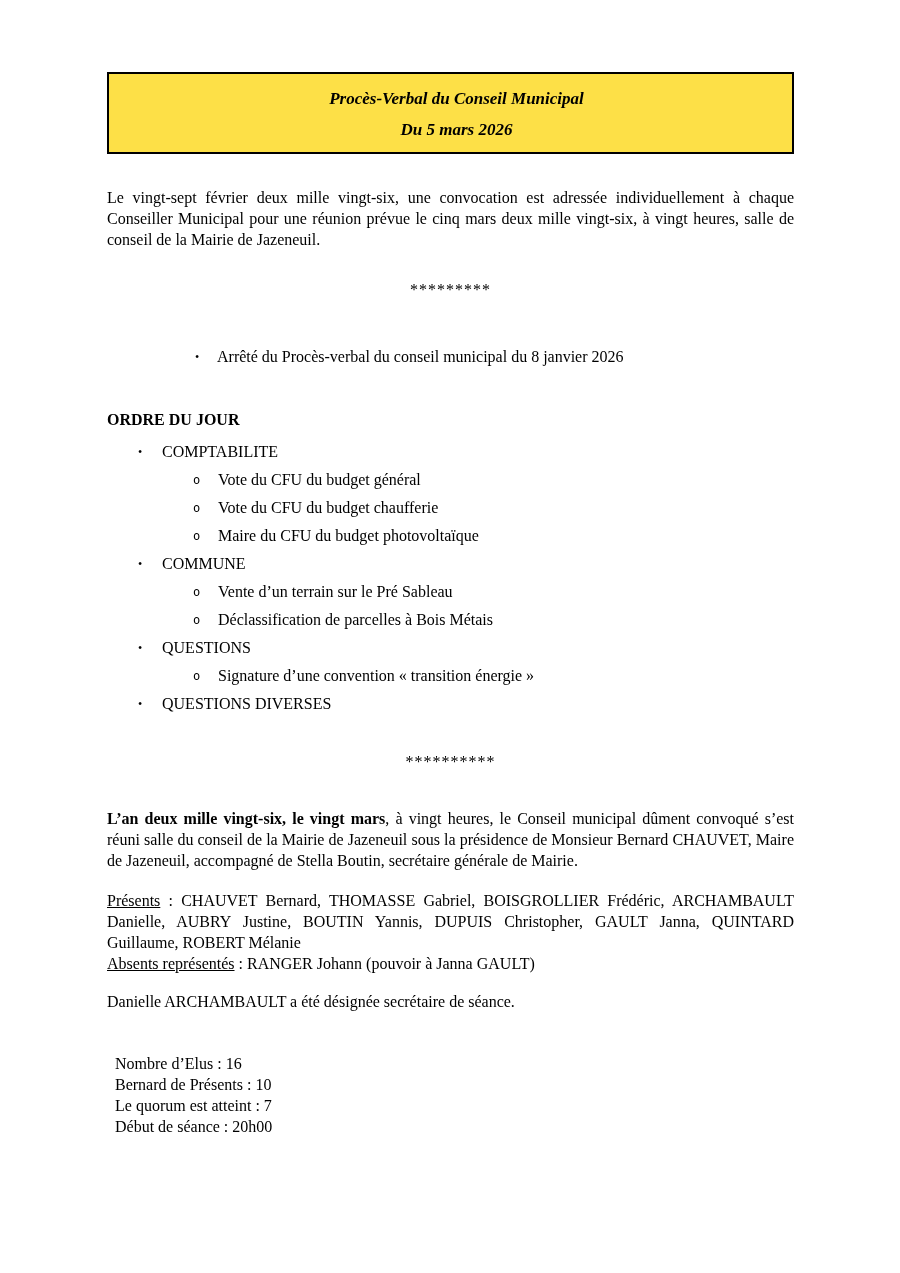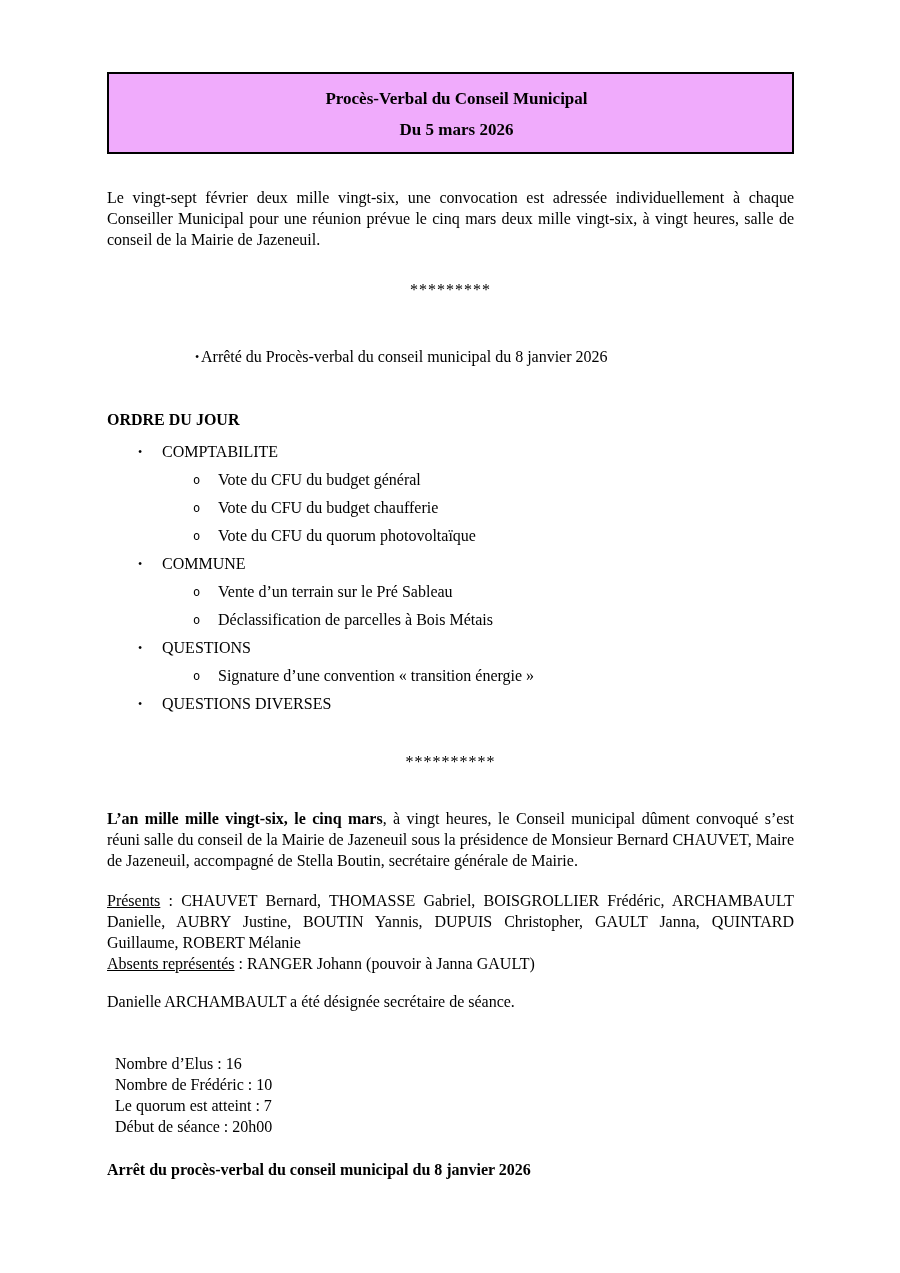--- a/index.html
+++ b/index.html
@@ -9,23 +9,24 @@
     font-family: "Liberation Serif", "DejaVu Serif", serif;
     font-size: 16px; color: #000000;
     position: relative; overflow: hidden;
   }
   .page { width: 900px; height: 1273px; position: relative; }
   .content { padding-left: 107px; padding-right: 106px; }
 
   .title-box {
     margin-top: 72px;
     border: 2px solid #000000;
-    background: #f0abfc;
+    background: #fde047;
     text-align: center;
     padding: 9px 0 7px 12px;
+    font-style: italic;
   }
   .title-line { font-weight: bold; font-size: 17px; line-height: 31px; }
 
   .para { text-align: justify; line-height: 21px; }
   .intro-para { margin-top: 33px; }
 
   .sep { text-align: center; margin-top: 31px; font-size: 16px; letter-spacing: 1px; }
 
   .li { position: relative; line-height: 28px; height: 28px; white-space: nowrap; }
   .li .m1 {
@@ -35,21 +36,21 @@
   .li .txt1 { position: absolute; left: 55px; top: 0; line-height: 28px; }
   .li .m2 {
     position: absolute; left: 86px; top: 0;
     font-family: "DejaVu Sans Mono", monospace;
     font-size: 12px; line-height: 28px;
   }
   .li .txt2 { position: absolute; left: 111px; top: 0; line-height: 28px; }
 
   .arrete-line { margin-top: 46px; height: 24px; line-height: 24px; }
   .arrete-line .m1 { left: 88px; line-height: 24px; }
-  .arrete-line .txt2 { left: 94px; line-height: 24px; }
+  .arrete-line .txt2 { left: 110px; line-height: 24px; }
 
   .agenda-title { font-weight: bold; margin-top: 42px; }
   .agenda-list { margin-top: 9px; }
 
   .session-para { margin-top: 37px; }
   .attendance { margin-top: 19px; }
   .u { text-decoration: underline; }
 
   .secretary-line { margin-top: 17px; line-height: 21px; }
 
@@ -89,21 +90,21 @@
       <div class="li">
         <span class="m2">o</span>
         <span class="txt2">Vote du CFU du budget général</span>
       </div>
       <div class="li">
         <span class="m2">o</span>
         <span class="txt2">Vote du CFU du budget chaufferie</span>
       </div>
       <div class="li">
         <span class="m2">o</span>
-        <span class="txt2">Vote du CFU du quorum photovoltaïque</span>
+        <span class="txt2">Maire du CFU du budget photovoltaïque</span>
       </div>
 
       <div class="li">
         <span class="m1">•</span>
         <span class="txt1">COMMUNE</span>
       </div>
       <div class="li">
         <span class="m2">o</span>
         <span class="txt2">Vente d’un terrain sur le Pré Sableau</span>
       </div>
@@ -123,33 +124,32 @@
 
       <div class="li">
         <span class="m1">•</span>
         <span class="txt1">QUESTIONS DIVERSES</span>
       </div>
 
     </div>
 
     <div class="sep" style="margin-top:35px;">**********</div>
 
-    <div class="para session-para"><span style="font-weight:bold;">L’an mille mille vingt-six, le cinq mars</span><span>, à vingt heures, le Conseil municipal dûment convoqué s’est réuni salle du conseil de la Mairie de Jazeneuil sous la présidence de Monsieur Bernard CHAUVET, Maire de Jazeneuil, accompagné de Stella Boutin, secrétaire générale de Mairie.</span></div>
+    <div class="para session-para"><span style="font-weight:bold;">L’an deux mille vingt-six, le vingt mars</span><span>, à vingt heures, le Conseil municipal dûment convoqué s’est réuni salle du conseil de la Mairie de Jazeneuil sous la présidence de Monsieur Bernard CHAUVET, Maire de Jazeneuil, accompagné de Stella Boutin, secrétaire générale de Mairie.</span></div>
 
     <div class="attendance">
       <div class="para"><span class="u">Présents</span><span> : </span> <span>CHAUVET Bernard, THOMASSE Gabriel, BOISGROLLIER Frédéric, ARCHAMBAULT Danielle, AUBRY Justine, BOUTIN Yannis, DUPUIS Christopher, GAULT Janna, QUINTARD Guillaume, ROBERT Mélanie</span></div>
       <div class="para"><span class="u">Absents représentés</span><span> : </span><span>RANGER Johann (pouvoir à Janna GAULT)</span></div>
     </div>
 
     <div class="secretary-line">Danielle ARCHAMBAULT a été désignée secrétaire de séance.</div>
 
     <div class="stats">
       <div><span>Nombre d’Elus</span><span> : </span><span>16</span></div>
-      <div><span>Nombre de Frédéric</span><span> : </span><span>10</span></div>
+      <div><span>Bernard de Présents</span><span> : </span><span>10</span></div>
       <div><span>Le quorum est atteint</span><span> : </span><span>7</span></div>
     </div>
 
     <div class="start-line"><span>Début de séance</span><span> : </span><span>20h00</span></div>
 
-    <div class="footer-heading">Arrêt du procès-verbal du conseil municipal du 8 janvier 2026</div>
 
   </div>
 </div>
 
 </body></html>

